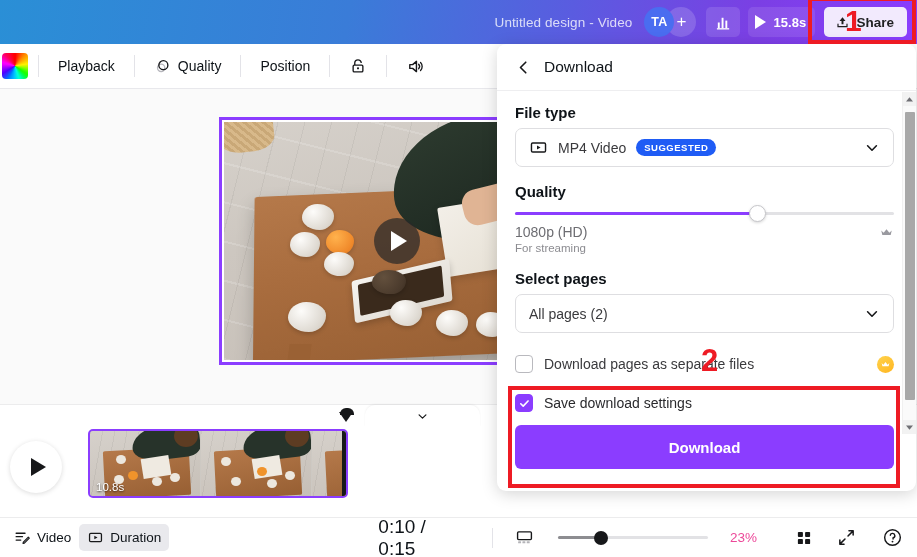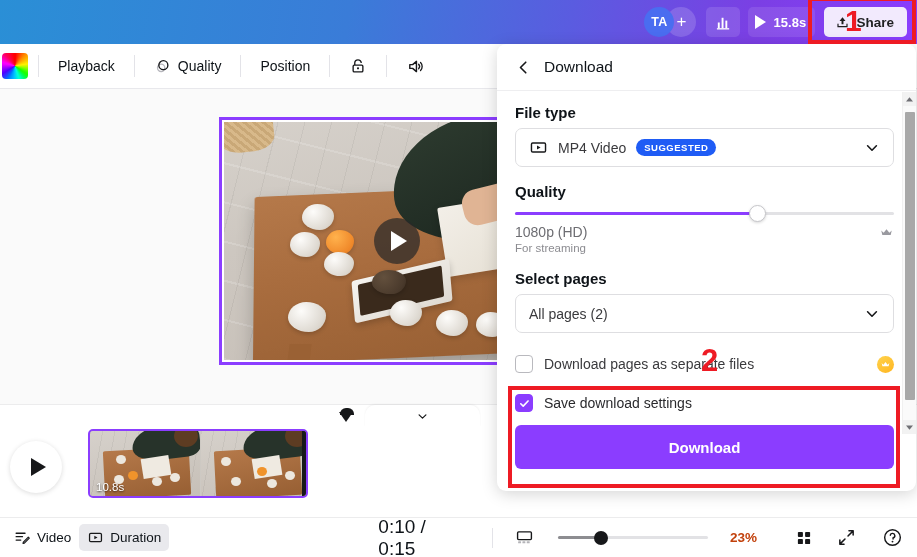--- a/index.html
+++ b/index.html
@@ -206,21 +206,21 @@
     border-radius:50%; background:#fff;
     box-shadow:0 1px 5px rgba(0,0,0,.14);
     display:flex; align-items:center; justify-content:center;
   }
   #tl-play .tri{
     width:0;height:0;border-left:15px solid #17181a;
     border-top:9px solid transparent;border-bottom:9px solid transparent;
     margin-left:4px;
   }
   #clip1{
-    position:absolute; left:88px; top:429px; width:220px; height:69px;
+    position:absolute; left:88px; top:429px; width:260px; height:69px;
     border:2.5px solid #8b3dff; border-radius:5px;
     overflow:hidden; background:#b3aca4; z-index:3;
   }
   .thumbstrip{ display:flex; height:100%; width:100%; }
   .thumb{
     flex:0 0 111px; height:100%; position:relative; overflow:hidden;
     border-right:1px solid rgba(255,255,255,.35);
   }
   .thumb .mini-floor{
     position:absolute; inset:0;
@@ -386,20 +386,21 @@
   }
   #num1{ left:845px; top:6px; font-size:30px; }
   #num2{ left:701px; top:345px; font-size:31px; }
 
   svg{ display:block; }
 </style>
 </head>
 <body>
 
 <div id="topbar">
+  <div id="doc-title">Untitled design - Video</div>
 
   <div class="av-group">
     <div class="avatar">TA</div>
     <div class="av-plus">+</div>
   </div>
 
   <div class="hdr-icon-btn">
     <svg width="17" height="17" viewBox="0 0 18 18">
       <rect x="3" y="9" width="2" height="6" fill="#fff"></rect>
       <rect x="7" y="4" width="2" height="11" fill="#fff"></rect>
@@ -577,21 +578,21 @@
       <rect x="8.6" y="15.4" width="3.4" height="2.4" rx=".5" fill="#b4b4b9"></rect>
       <rect x="13.6" y="15.4" width="3.4" height="2.4" rx=".5" fill="#b4b4b9"></rect>
     </svg>
   </div>
 
   <div id="zoom-track" style="margin-left:16px;">
     <div id="zoom-fill"></div>
     <div id="zoom-knob"></div>
   </div>
 
-  <div style="margin-left:22px;font-size:13.5px;color:#c2410c;font-weight:bold;">23%</div>
+  <div style="margin-left:22px;font-size:13.5px;color:#ec4899;">23%</div>
 
   <div class="bb-item" style="margin-left:30px;">
     <svg width="18" height="18" viewBox="0 0 20 20">
       <rect x="3.2" y="3.2" width="5.6" height="5.6" rx="1" fill="#17181a"></rect>
       <rect x="11.2" y="3.2" width="5.6" height="5.6" rx="1" fill="#17181a"></rect>
       <rect x="3.2" y="11.2" width="5.6" height="5.6" rx="1" fill="#17181a"></rect>
       <rect x="11.2" y="11.2" width="5.6" height="5.6" rx="1" fill="#17181a"></rect>
     </svg>
   </div>
 

